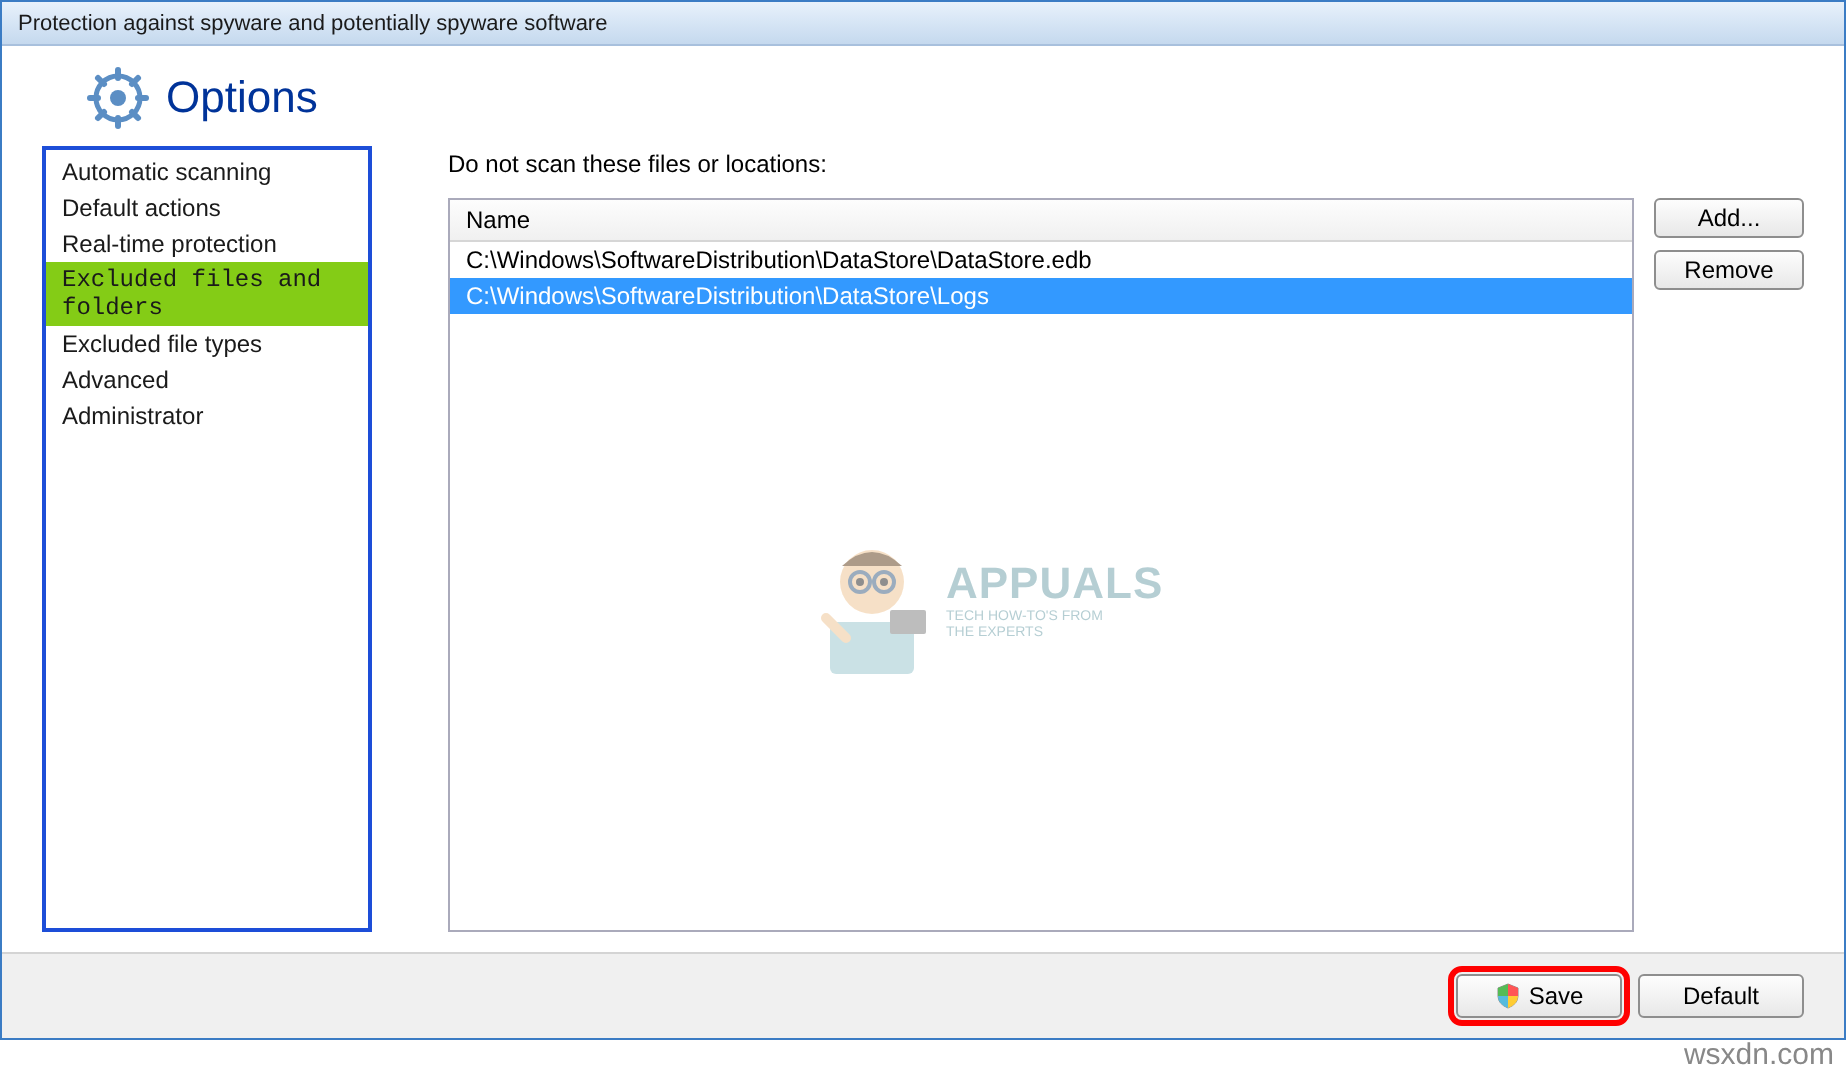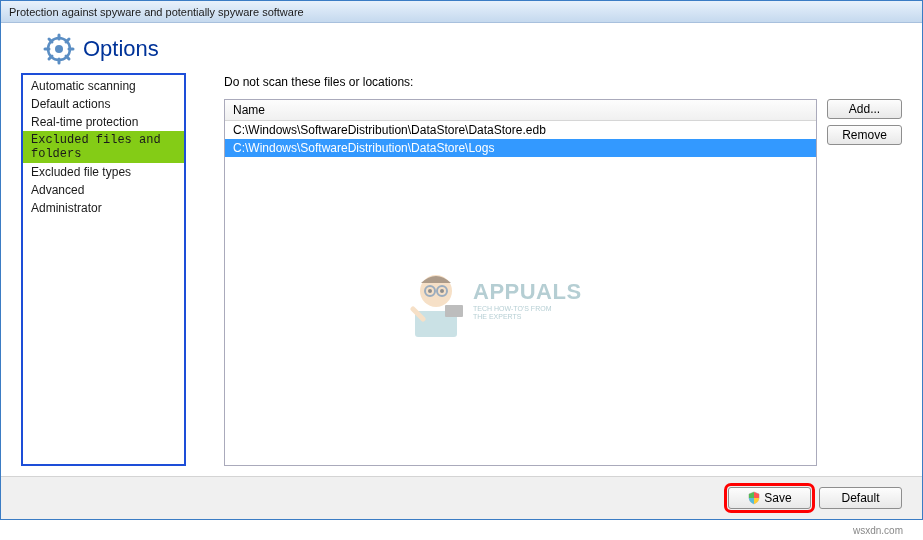--- a/index.html
+++ b/index.html
@@ -37,21 +37,21 @@
     .wm-char { width: 62px; height: 78px; }
     .wm-text { display: flex; flex-direction: column; }
     .wm-brand { font-size: 22px; color: #7aa7b0; font-weight: 600; letter-spacing: 0.5px; }
     .wm-tag { font-size: 7px; color: #7aa7b0; line-height: 1.2; }
     
     .footer { border-top: 1px solid #d4d4d4; padding: 10px 20px; display: flex; justify-content: flex-end; gap: 8px; background: #f0f0f0; }
     .footer .btn { width: 83px; padding: 3px 0; display: flex; align-items: center; justify-content: center; gap: 3px; }
     .save-highlight { outline: 3px solid #ff0000; outline-offset: 1px; }
     .shield-icon { width: 14px; height: 14px; }
     
-    .attribution { position: absolute; bottom: 4px; right: 20px; font-size: 10px; color: #888; }
+    .attribution { position: absolute; bottom: 4px; right: 6px; font-size: 15px; color: #888; }
   </style>
 </head>
 <body>
 
 <div class="window">
 
   <div class="titlebar">
     <span class="titlebar-text">Protection against spyware and potentially spyware software</span>
   </div>
 

